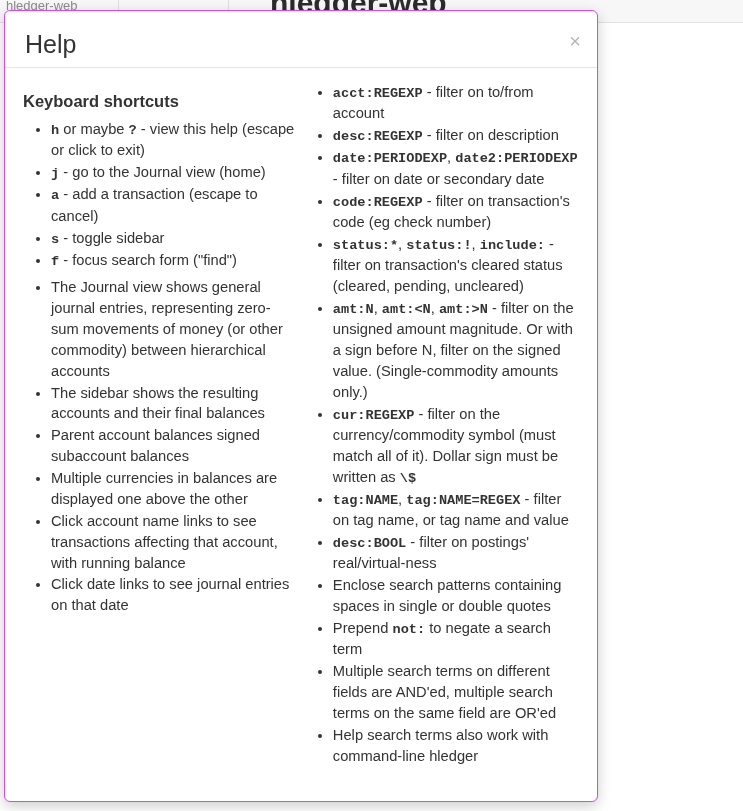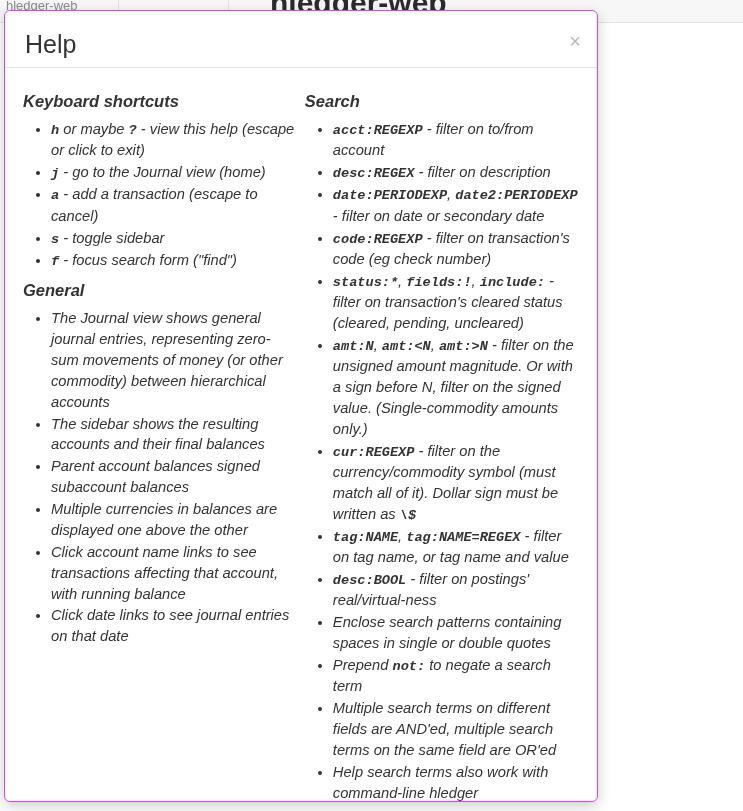--- a/index.html
+++ b/index.html
@@ -88,21 +88,20 @@
     cursor: pointer;
     font-family: "Liberation Sans", sans-serif;
   }
   .modal-body {
     display: flex;
     padding: 14px 18px 10px 18px;
     box-sizing: border-box;
   }
   .col {
     box-sizing: border-box;
-    font-style: italic;
   }
   .col-left {
     width: 362px;
     padding-right: 10px;
   }
   .col-right {
     width: 355px;
   }
   h4.section {
     font-size: 16.5px;
@@ -150,40 +149,38 @@
     <div class="col col-left">
       <div>
           <h4 class="section">Keyboard shortcuts</h4>
           <ul class="list">
             <li><code>h</code> or maybe <code>?</code> - view this help (escape or click to exit)</li>
             <li><code>j</code> - go to the Journal view (home)</li>
             <li><code>a</code> - add a transaction (escape to cancel)</li>
             <li><code>s</code> - toggle sidebar</li>
             <li><code>f</code> - focus search form ("find")</li>
           </ul>
-          <h4 class="section">General</h4>
           <ul class="list">
             <li>The Journal view shows general journal entries, representing zero-sum movements of money (or other commodity) between hierarchical accounts</li>
             <li>The sidebar shows the resulting accounts and their final balances</li>
             <li>Parent account balances signed subaccount balances</li>
             <li>Multiple currencies in balances are displayed one above the other</li>
             <li>Click account name links to see transactions affecting that account, with running balance</li>
             <li>Click date links to see journal entries on that date</li>
           </ul>
         </div>
     </div>
     <div class="col col-right">
       <div>
-          <h4 class="section">Search</h4>
           <ul class="list">
             <li><code>acct:REGEXP</code> - filter on to/from account</li>
-            <li><code>desc:REGEX</code> - filter on description</li>
+            <li><code>desc:REGEXP</code> - filter on description</li>
             <li><code>date:PERIODEXP</code>, <code>date2:PERIODEXP</code> - filter on date or secondary date</li>
             <li><code>code:REGEXP</code> - filter on transaction's code (eg check number)</li>
-            <li><code>status:*</code>, <code>fields:!</code>, <code>include:</code> - filter on transaction's cleared status (cleared, pending, uncleared)</li>
+            <li><code>status:*</code>, <code>status:!</code>, <code>include:</code> - filter on transaction's cleared status (cleared, pending, uncleared)</li>
             <li><code>amt:N</code>, <code>amt:&lt;N</code>, <code>amt:&gt;N</code> - filter on the unsigned amount magnitude. Or with a sign before N, filter on the signed value. (Single-commodity amounts only.)</li>
             <li><code>cur:REGEXP</code> - filter on the currency/commodity symbol (must match all of it). Dollar sign must be written as <code>\$</code></li>
             <li><code>tag:NAME</code>, <code>tag:NAME=REGEX</code> - filter on tag name, or tag name and value</li>
             <li><code>desc:BOOL</code> - filter on postings' real/virtual-ness</li>
             <li>Enclose search patterns containing spaces in single or double quotes</li>
             <li>Prepend <code>not:</code> to negate a search term</li>
             <li>Multiple search terms on different fields are AND'ed, multiple search terms on the same field are OR'ed</li>
             <li>Help search terms also work with command-line hledger</li>
           </ul>
         </div>

